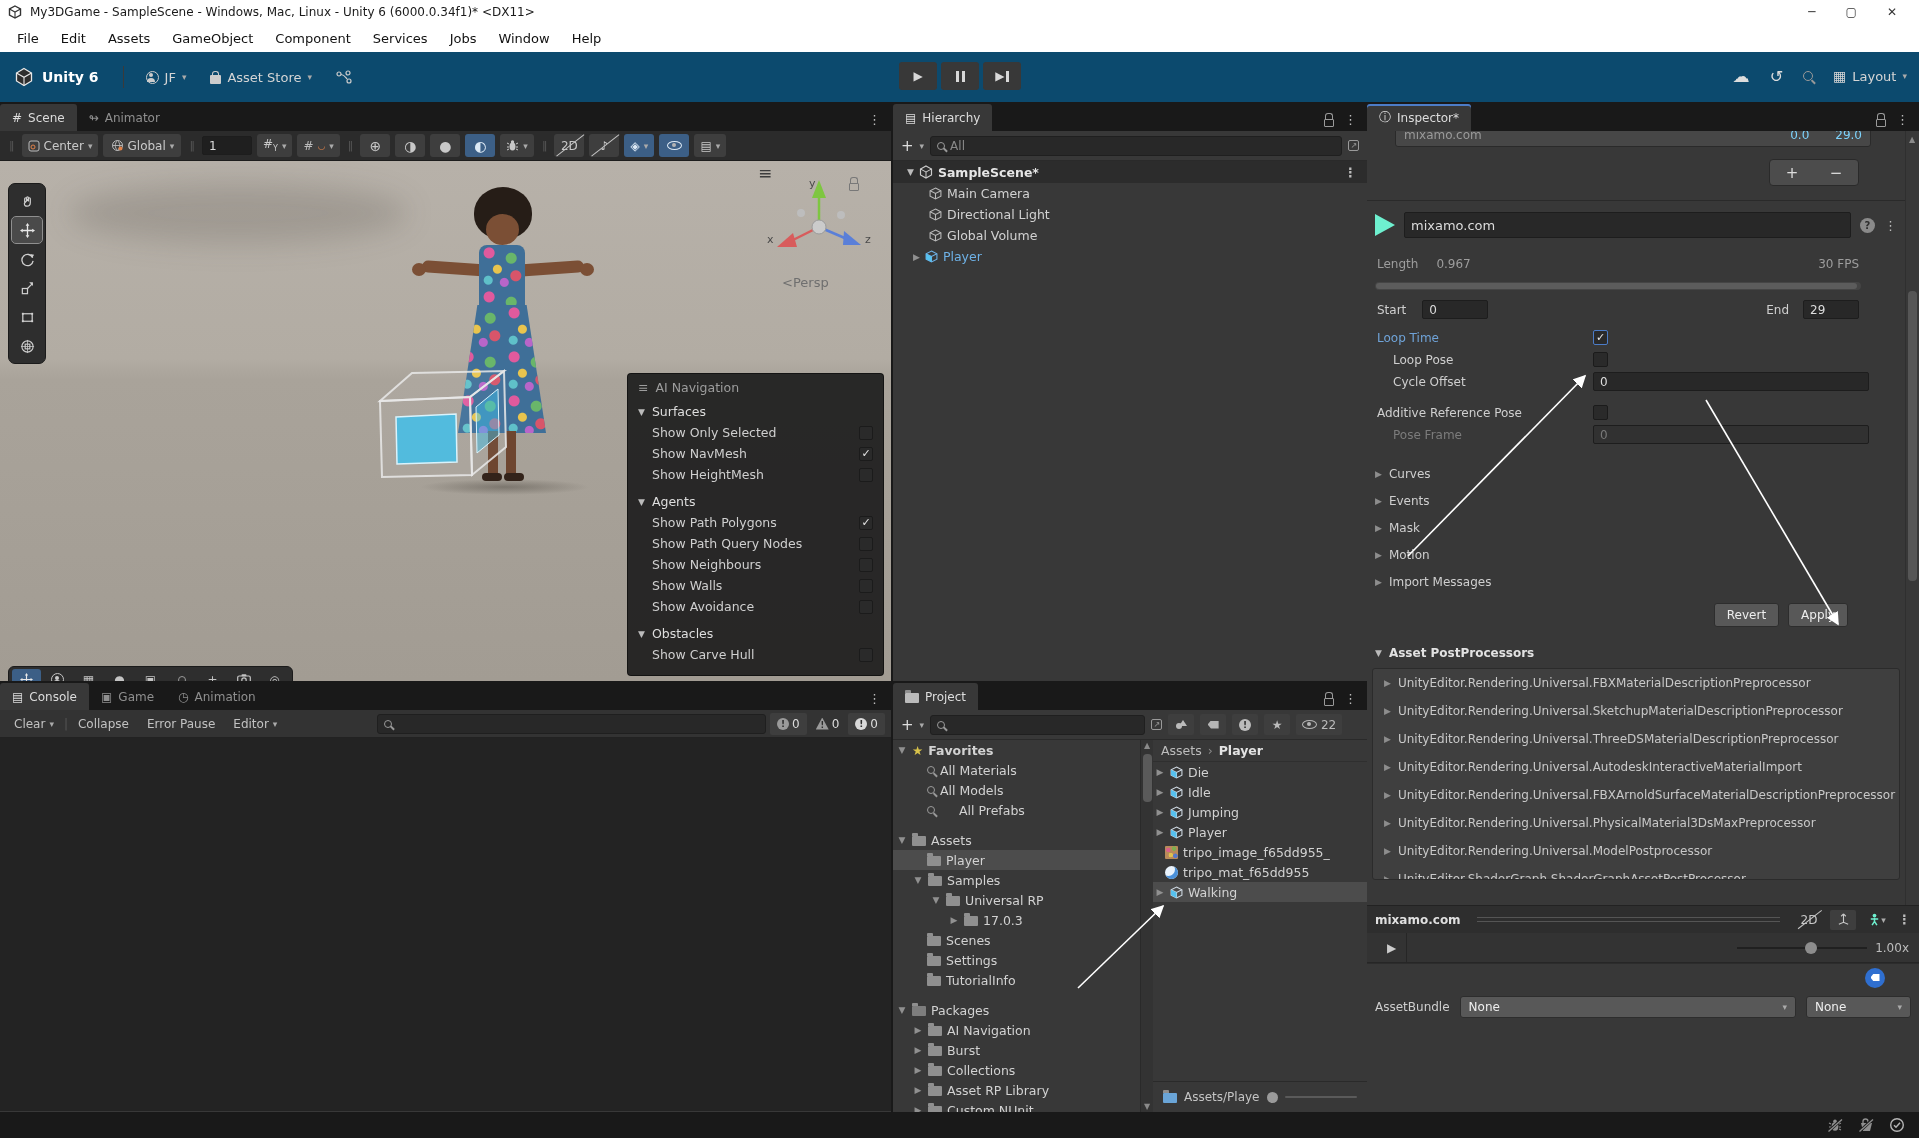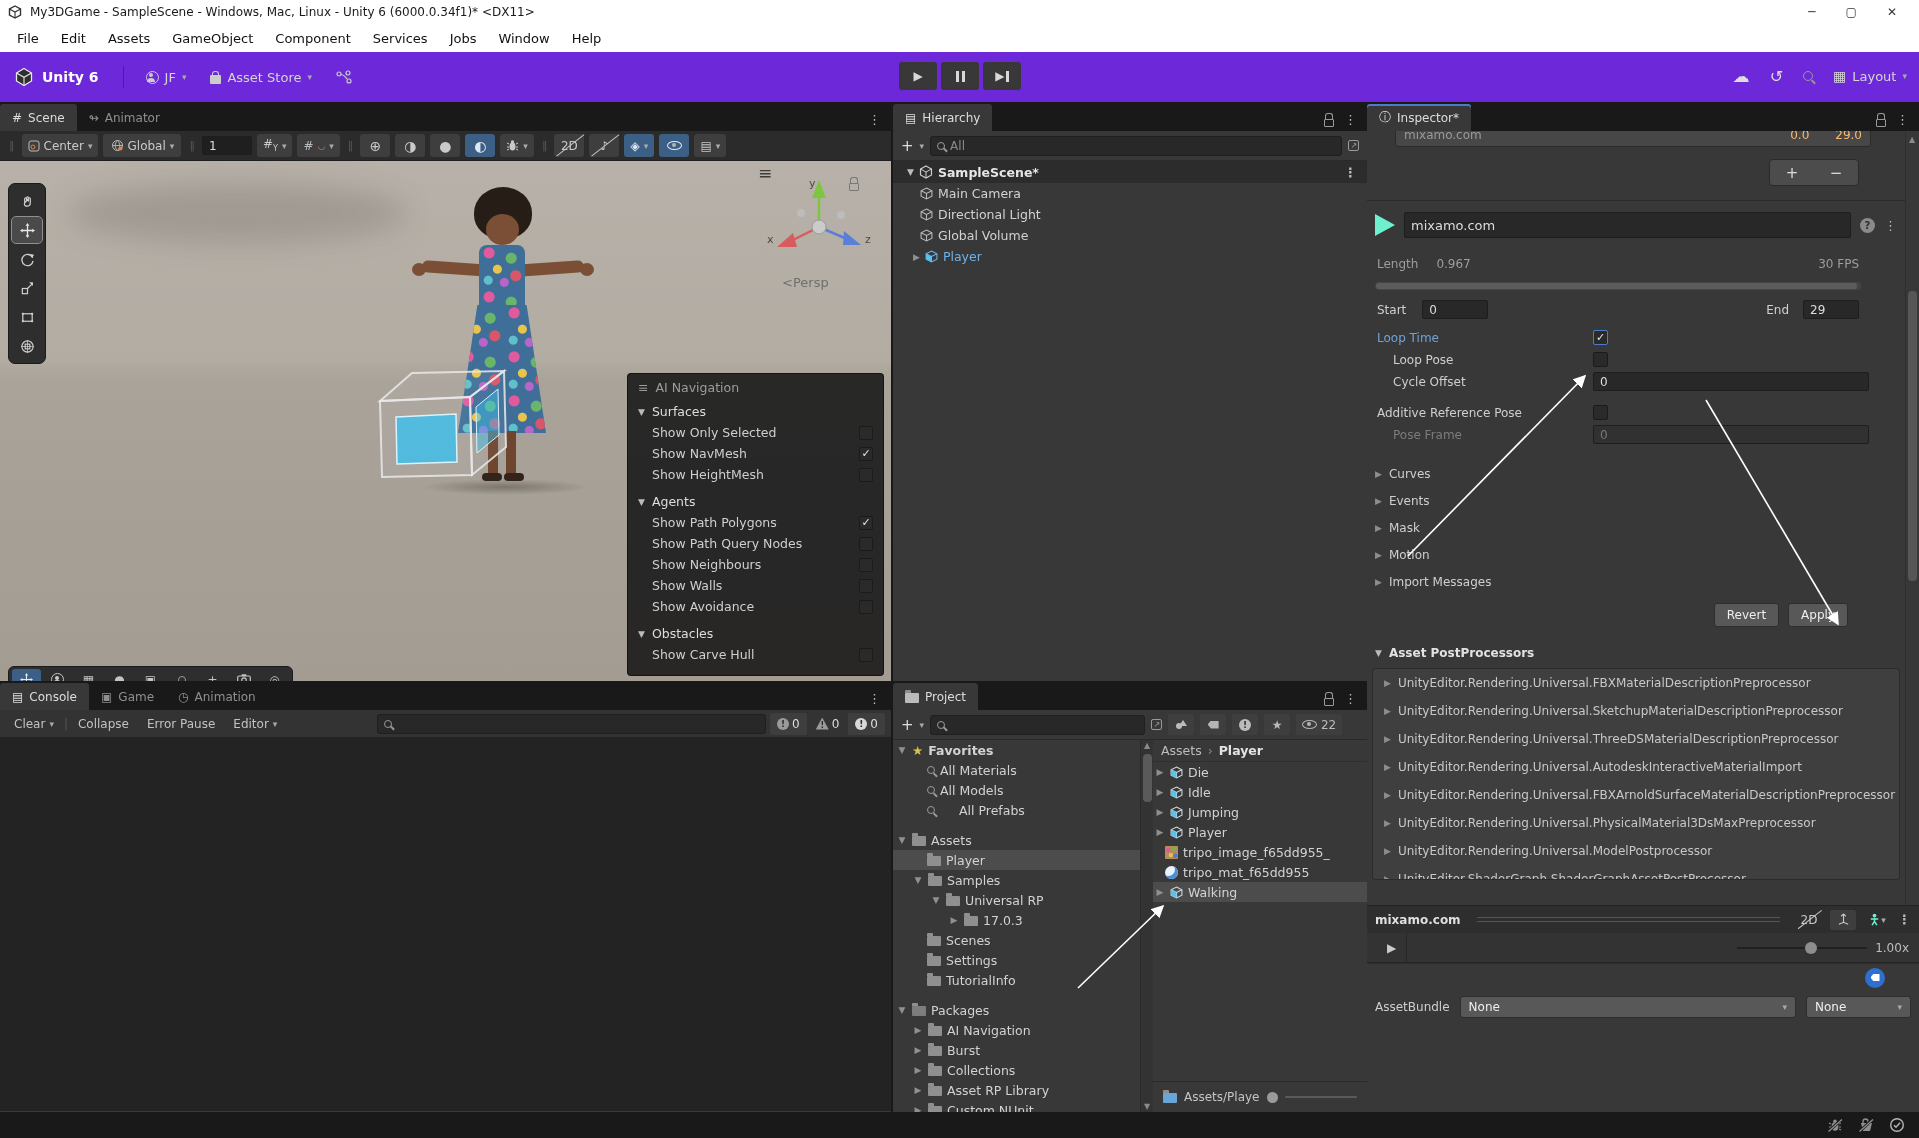--- a/index.html
+++ b/index.html
@@ -7,21 +7,21 @@
   #app { position:relative; width:1919px; height:1138px; background:#191919; overflow:hidden; font-size:12px; color:#cfcfcf; }
   .abs { position:absolute; }
 
   
   .titlebar { position:absolute; left:0; top:0; right:0; height:24px; background:#ffffff; color:#1a1a1a; display:flex; align-items:center; gap:8px; padding:0 8px; font-size:12px; }
   .winctl { margin-left:auto; display:flex; gap:30px; padding-right:14px; color:#333; font-size:12px; }
   .menubar { position:absolute; left:0; top:24px; right:0; height:28px; background:#ffffff; color:#111; display:flex; align-items:center; padding:0 6px; font-size:13px; }
   .menubar > span { padding:0 11px; cursor:default; }
 
   
-  .maintoolbar { position:absolute; left:0; top:52px; right:0; height:50px; background:#6d28d9; display:flex; align-items:center; color:#ddd; }
+  .maintoolbar { position:absolute; left:0; top:52px; right:0; height:50px; background:#0c4a6e; display:flex; align-items:center; color:#ddd; }
   .brand { display:flex; align-items:center; gap:8px; padding:0 14px; font-weight:bold; font-size:14px; color:#fff; }
   .tsep { width:1px; height:22px; background:#3a3a3a; margin:0 10px; }
   .tbitem { display:flex; align-items:center; gap:6px; padding:0 12px; color:#d5d5d5; font-size:13px; }
   .caret { font-size:9px; color:#aaa; }
   .playgrp { position:absolute; left:899px; top:10px; display:flex; gap:4px; }
   .playbtn { width:38px; height:28px; background:#383838; border-radius:3px; display:flex; align-items:center; justify-content:center; color:#d8d8d8; font-size:12px; }
   .rightgrp { position:absolute; right:12px; top:10px; display:flex; align-items:center; gap:20px; height:28px; font-size:13px; }
 
   
   .panel { position:absolute; background:#383838; }
@@ -106,21 +106,21 @@
   .skirt { position:absolute; left:60px; top:118px; width:88px; height:128px; clip-path:polygon(22% 0,78% 0,100% 100%,0 100%); }
   .legL { position:absolute; left:90px; top:244px; width:10px; height:44px; background:#6e4630; }
   .legR { position:absolute; left:108px; top:244px; width:10px; height:44px; background:#6e4630; }
   .footL { position:absolute; left:84px; top:286px; width:20px; height:8px; background:#33231a; border-radius:4px; }
   .footR { position:absolute; left:106px; top:286px; width:20px; height:8px; background:#33231a; border-radius:4px; }
   .gshadow { position:absolute; left:22px; top:292px; width:170px; height:16px; background:radial-gradient(ellipse, rgba(60,55,48,0.4), transparent 70%); }
 
   
   .hsearchrow { height:30px; display:flex; align-items:center; gap:6px; padding:0 8px; background:#383838; border-bottom:1px solid #2a2a2a; }
   .htree { font-size:12.5px; }
-  .hrow { height:21px; display:flex; align-items:center; gap:5px; padding-left:27px; color:#d2d2d2; }
+  .hrow { height:21px; display:flex; align-items:center; gap:5px; padding-left:36px; color:#d2d2d2; }
   .hscene { height:22px; background:#2c2c2c; display:flex; align-items:center; gap:5px; padding-left:14px; color:#e6e6e6; font-weight:bold; }
   .bluetext { color:#6eb1e6; }
 
   
   .consbar { height:28px; background:#333333; border-bottom:1px solid #222; display:flex; align-items:center; gap:2px; padding:0 6px; color:#c2c2c2; }
   .cbtn { padding:0 8px; height:22px; display:flex; align-items:center; gap:4px; color:#c2c2c2; }
   .badge { display:flex; align-items:center; gap:3px; padding:0 7px; height:22px; background:#3e3e3e; border-radius:2px; margin-left:2px; color:#ddd; }
   .bubble { width:12px; height:12px; border-radius:50%; background:#9a9a9a; color:#2c2c2c; font-size:9px; font-weight:bold; display:flex; align-items:center; justify-content:center; }
   .warntri { width:13px; height:12px; background:#9a9a9a; clip-path:polygon(50% 0,100% 100%,0 100%); color:#2c2c2c; font-size:8px; font-weight:bold; display:flex; align-items:flex-end; justify-content:center; }
   .consbody { height:373px; background:#232323; }
@@ -141,21 +141,21 @@
   .frow.sel { background:#4c4c4c; }
   .pfooter { position:absolute; left:260px; right:0; bottom:0; height:31px; background:#383838; border-top:1px solid #2a2a2a; display:flex; align-items:center; gap:7px; padding:0 10px; color:#c5c5c5; }
   .sliderline { flex:1; height:2px; background:#5a5a5a; border-radius:1px; }
 
   
   .inspscroll { position:absolute; left:0; top:29px; right:14px; bottom:207px; overflow:hidden; }
   .inspsb { position:absolute; right:0; top:29px; bottom:207px; width:14px; background:#383838; border-left:1px solid #2f2f2f; }
   .inspsb .arrow { position:absolute; left:3px; top:4px; color:#8a8a8a; font-size:8px; }
   .inspsb .thumb { position:absolute; left:2px; top:160px; width:9px; height:290px; background:#565656; border-radius:4px; }
   .clipfield { margin:-9px 34px 0 28px; height:25px; background:#474747; border:1px solid #2a2a2a; border-radius:3px; color:#9a9a9a; display:flex; align-items:center; padding:0 8px; overflow:hidden; }
-  .clipnums { margin-left:auto; display:flex; gap:26px; color:#fdba74; }
+  .clipnums { margin-left:auto; display:flex; gap:26px; color:#7dd3fc; }
   .addrem { width:90px; height:27px; background:#4c4c4c; border:1px solid #2a2a2a; border-radius:4px; margin:12px 46px 14px auto; display:flex; }
   .addrem span { flex:1; display:flex; align-items:center; justify-content:center; color:#ddd; font-size:15px; }
   .insp-divider { height:1px; background:#2a2a2a; }
   .clipheadrow { display:flex; align-items:center; gap:9px; padding:11px 8px 9px 8px; }
   .cliptri { width:0; height:0; border-left:20px solid #6ef0cf; border-top:11px solid transparent; border-bottom:11px solid transparent; flex:none; }
   .qmark { width:15px; height:15px; border-radius:50%; background:#8a8a8a; color:#2e2e2e; font-size:10px; font-weight:bold; display:flex; align-items:center; justify-content:center; }
   .lenrow { display:flex; align-items:center; padding:10px 46px 4px 10px; color:#9d9d9d; }
   .ruler { position:relative; margin:4px 44px 0 8px; height:25px; background:#5a6371; border-radius:2px; overflow:visible;
     background-image:repeating-linear-gradient(90deg, transparent 0 15.2px, rgba(40,46,58,0.55) 15.2px 16.2px); background-position:8px 0; background-size:100% 7px; background-repeat:repeat-x; background-position-y:18px; }
   .ruler .tick { position:absolute; top:3px; color:#2c333f; font-size:11px; }

